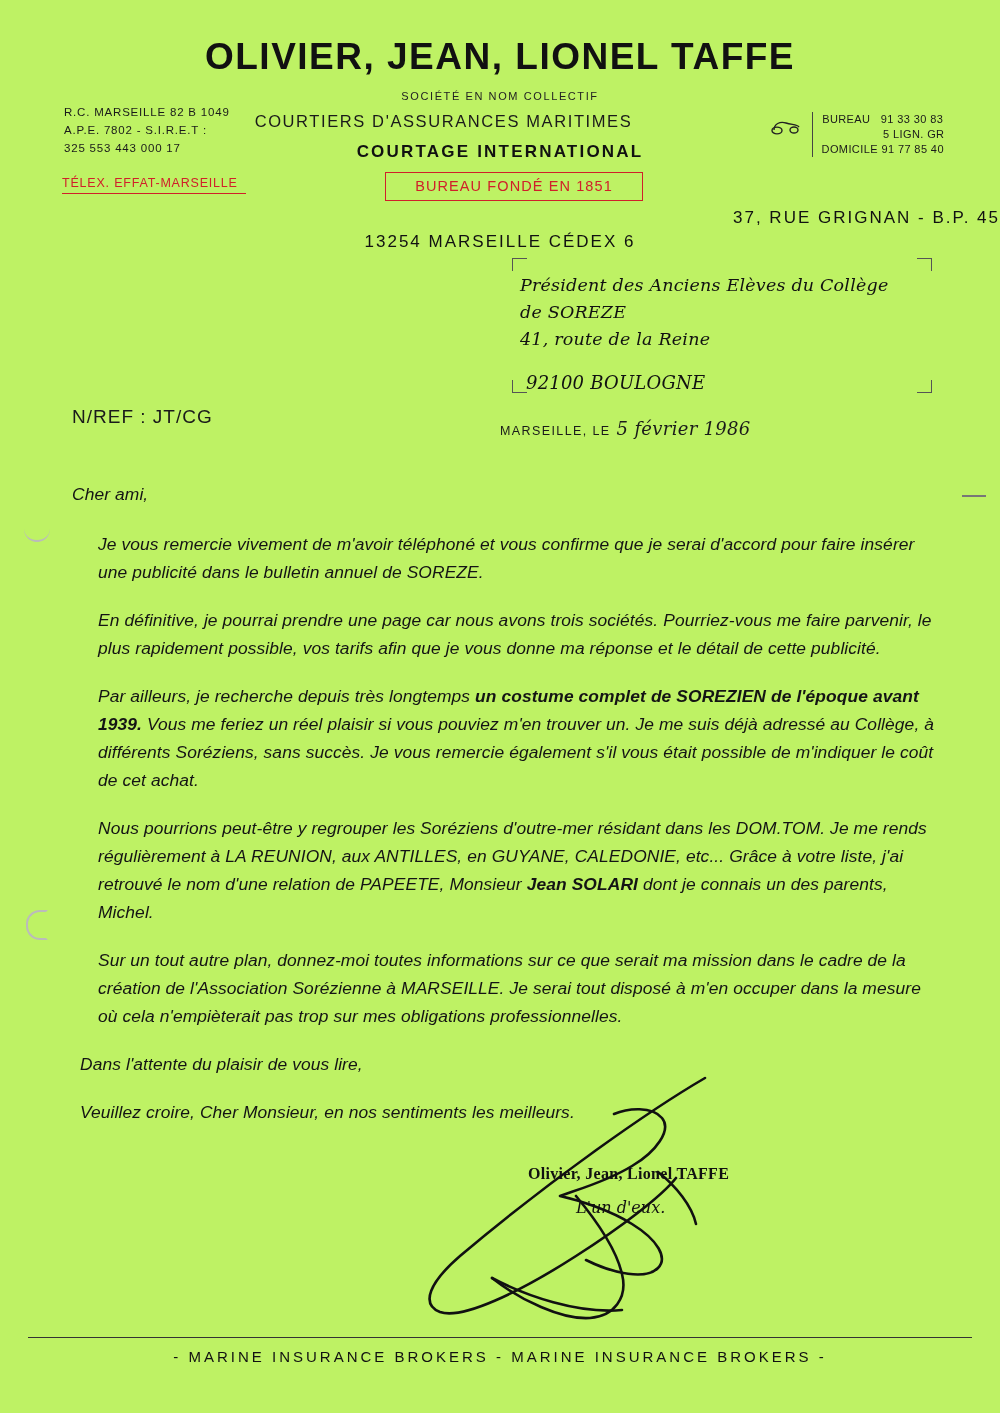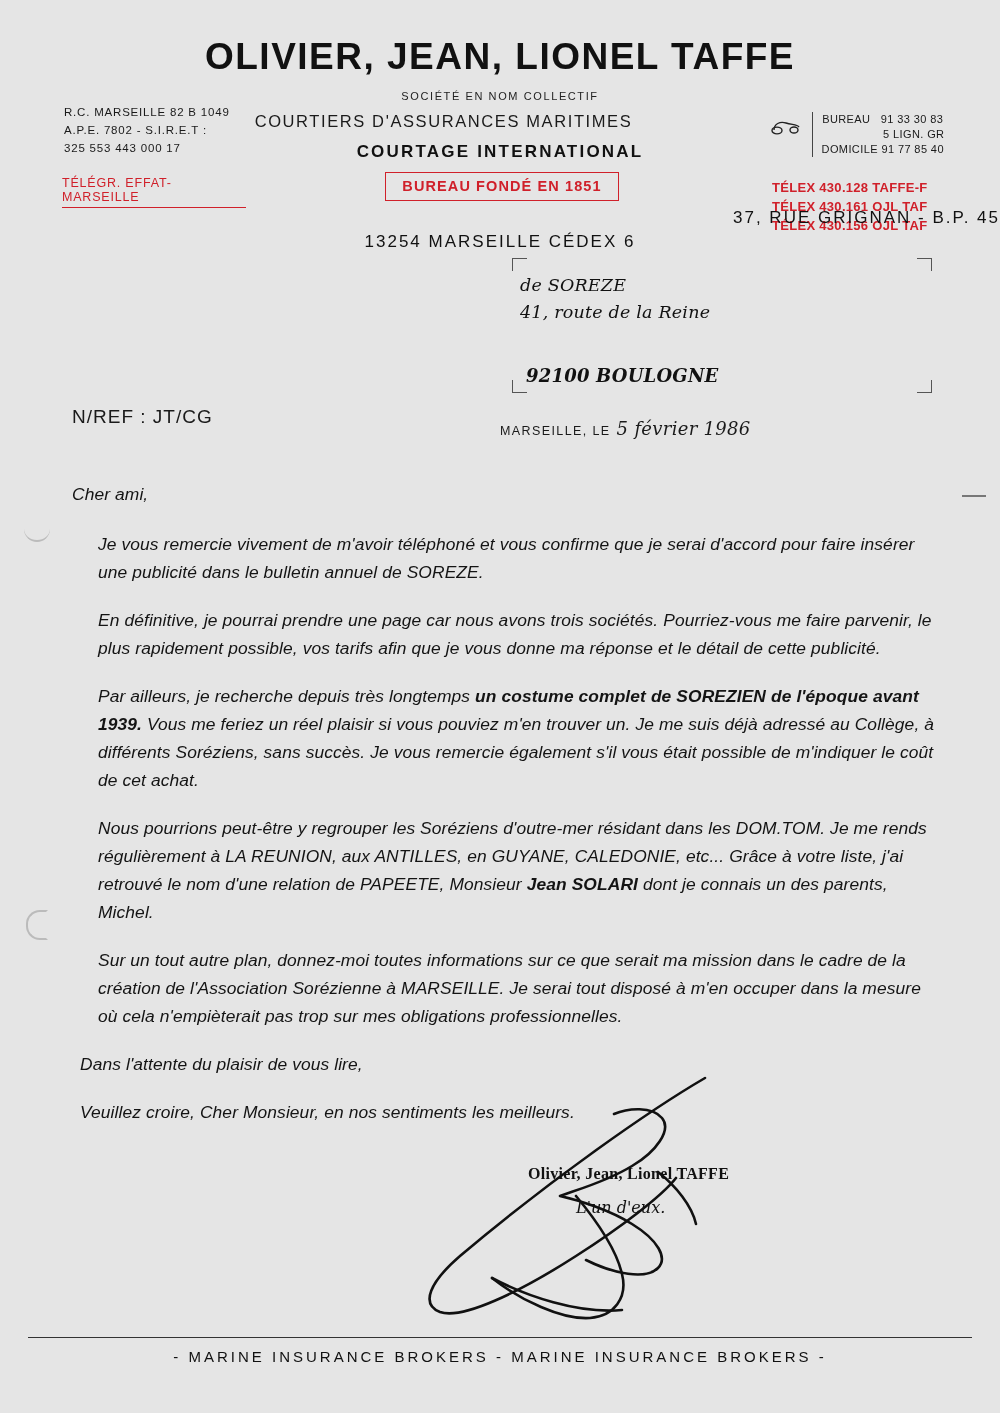--- a/index.html
+++ b/index.html
@@ -11,21 +11,21 @@
     width: 1000px;
     height: 1413px;
     position: relative;
     font-family: "Liberation Sans", sans-serif;
     color: #1a1a1a;
     overflow: hidden;
   }
   .page {
     position: absolute;
     inset: 0;
-    background: #e5e5e5;
+    background: #bef264;
   }
 
   
   .company-name {
     position: absolute;
     top: 36px;
     left: 0;
     width: 1000px;
     text-align: center;
     font-family: "Liberation Sans", sans-serif;
@@ -122,24 +122,24 @@
     color: #d0202a;
   }
 
   
   .founded {
     position: absolute;
     top: 172px;
     left: 385px;
     width: 232px;
     text-align: center;
-    padding: 5px 0 6px;
+    padding: 5px 12px 6px;
     border: 1.6px solid #d0202a;
     font-size: 14.5px;
-    font-weight: 700;
+    font-weight: 400;
     letter-spacing: 1.1px;
     color: #d0202a;
   }
 
   .address-line-1 {
     position: absolute;
     top: 208px;
     left: 0;
     width: 1000px;
     text-align: right;
@@ -188,23 +188,23 @@
     position: absolute;
     top: 14px;
     left: 8px;
     width: 410px;
     font-size: 17.5px;
     line-height: 27px;
     letter-spacing: 0.2px;
   }
   .recipient-lines .city {
     display: block;
-    margin-top: 36px;
+    margin-top: 16px;
     margin-left: 6px;
-    font-weight: 700;
+    font-weight: 400;
     font-size: 18px;
   }
 
   .ref {
     position: absolute;
     top: 406px;
     left: 72px;
     font-size: 19px;
     letter-spacing: 1px;
   }
@@ -344,51 +344,47 @@
   <div class="subtitle-1">SOCIÉTÉ EN NOM COLLECTIF</div>
   <div class="subtitle-2">COURTIERS D'ASSURANCES MARITIMES</div>
   <div class="subtitle-3">COURTAGE INTERNATIONAL</div>
 
   <div class="reg-block">
     <div>R.C. MARSEILLE 82 B 1049</div>
     <div>A.P.E. 7802 - S.I.R.E.T :</div>
     <div>325  553  443  000  17</div>
   </div>
 
-  <div class="telegr">TÉLÉGR. EFFAT-MARSEILLE</div>
+  <div class="telegr">TÉLEX. EFFAT-MARSEILLE</div>
 
   <svg class="phone-icon" viewBox="0 0 32 20" aria-hidden="true">
     <path d="M4 12 C4 6, 10 3, 16 5 C22 7, 27 6, 29 9" fill="none" stroke="#222" stroke-width="1.4"></path>
     <ellipse cx="7" cy="12.5" rx="5" ry="3.4" fill="none" stroke="#222" stroke-width="1.4"></ellipse>
     <ellipse cx="24" cy="12" rx="4" ry="3" fill="none" stroke="#222" stroke-width="1.4"></ellipse>
   </svg>
 
   <div class="phone-block">
     <div class="r1"><span>BUREAU</span>&nbsp;&nbsp;&nbsp;<span>91 33 30 83</span></div>
     <div class="r1" style="padding-left:62px;"><span>5 LIGN. GR</span></div>
     <div class="r1"><span>DOMICILE</span>&nbsp;<span>91 77 85 40</span></div>
   </div>
 
   <div class="founded">BUREAU FONDÉ EN 1851</div>
 
-  <div class="telex-block">
-    <div>TÉLEX 430.128 TAFFE-F</div>
-    <div>TÉLEX 430.161 OJL TAF</div>
-    <div>TÉLEX 430.156 OJL TAF</div>
-  </div>
 
   <div class="address-line-1">37, RUE GRIGNAN - B.P. 45</div>
   <div class="address-line-2">13254 MARSEILLE CÉDEX 6</div>
 
   <div class="recipient-area">
     <span class="corner tl"></span>
     <span class="corner tr"></span>
     <span class="corner bl"></span>
     <span class="corner br"></span>
     <div class="recipient-lines hand">
+      <div>Président des Anciens Elèves du Collège</div>
       <div>de SOREZE</div>
       <div>41, route de la Reine</div>
       <span class="city">92100 BOULOGNE</span>
     </div>
   </div>
 
   <div class="ref">N/REF : JT/CG</div>
 
   <div class="dateline">
     <span>MARSEILLE, LE</span><span class="date-hand">5 février 1986</span>

